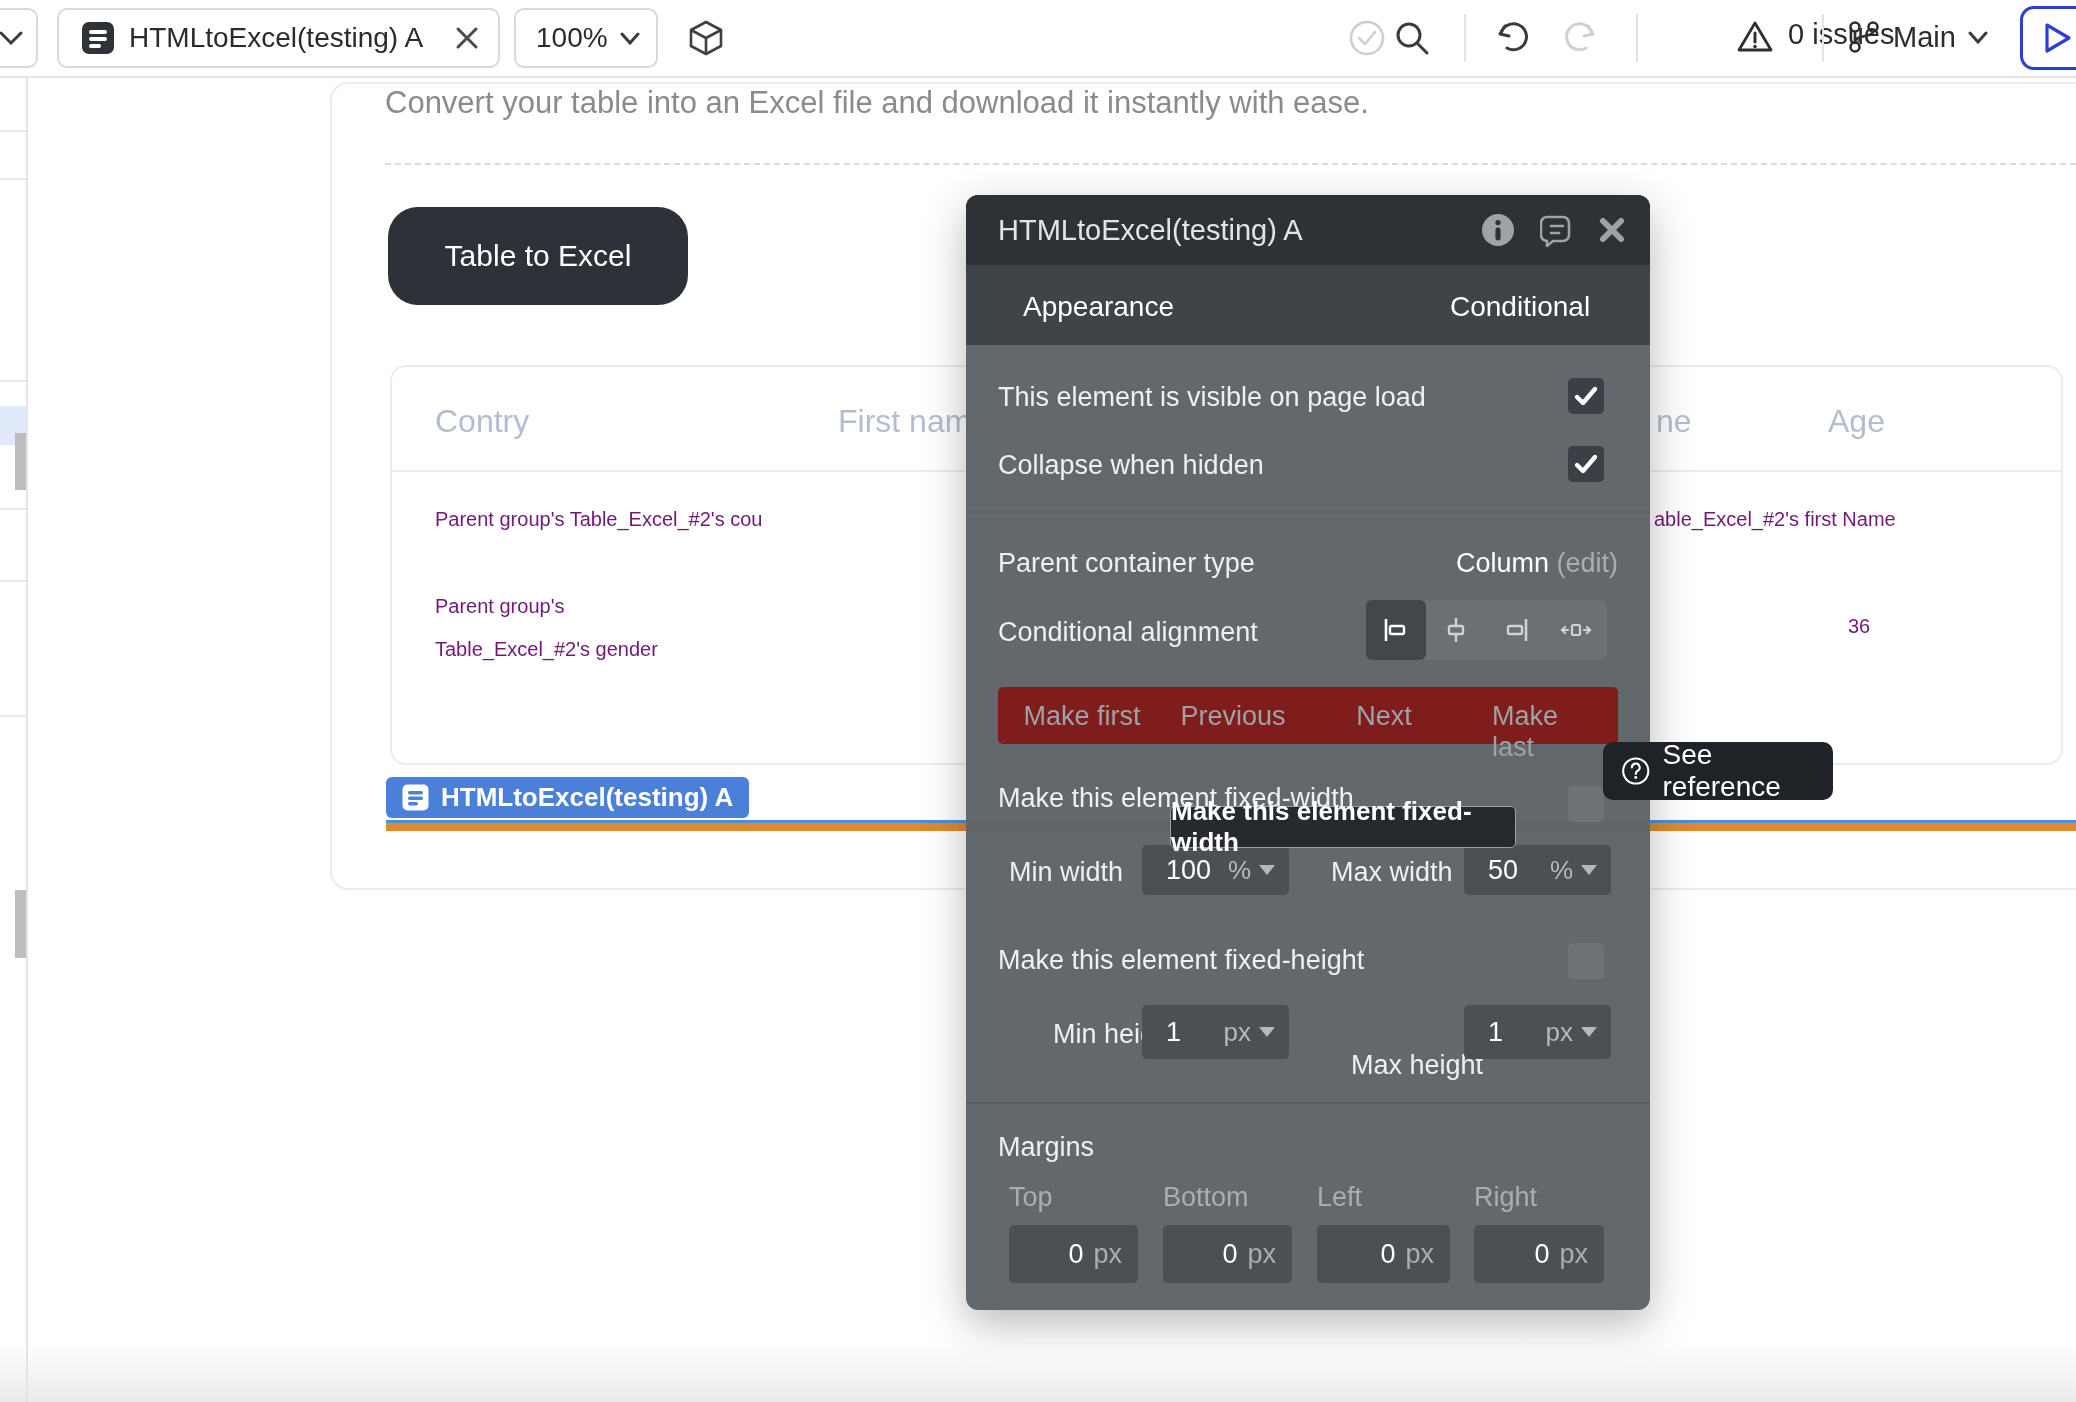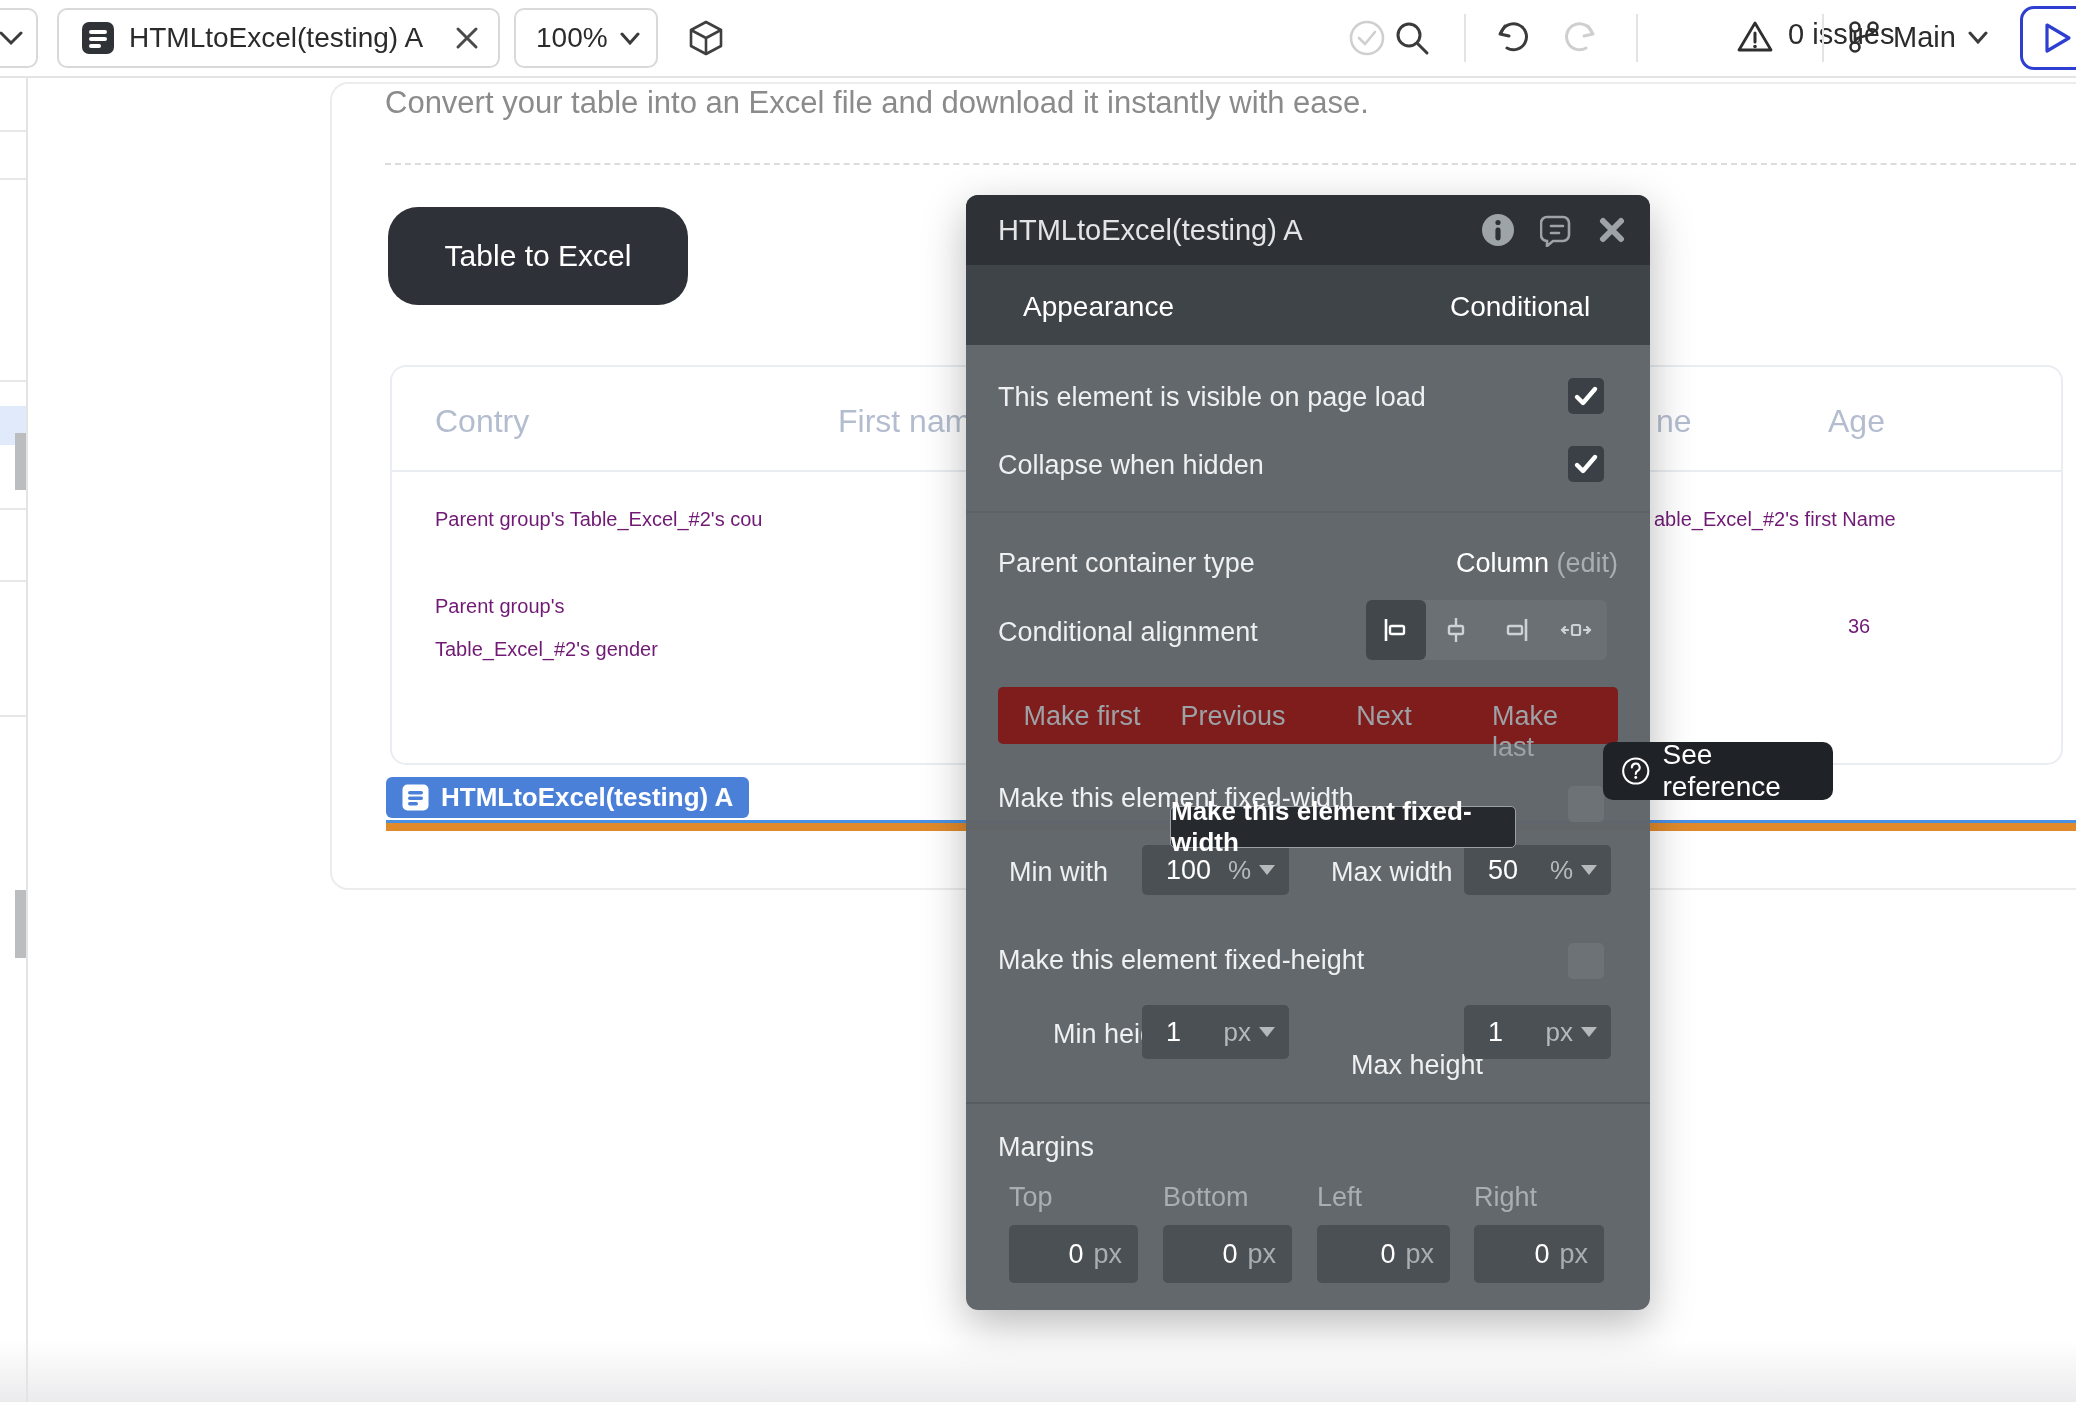--- a/index.html
+++ b/index.html
@@ -281,21 +281,21 @@
   <div class="nav-strip">
     <span class="nav-item" style="left:84px;">Make first</span>
     <span class="nav-item" style="left:235px;">Previous</span>
     <span class="nav-item" style="left:386px;">Next</span>
     <span class="nav-item" style="left:536px;">Make last</span>
   </div>
 
   <span class="p-label" style="left:32px;top:588px;">Make this element fixed-width</span>
   <div class="chk off" style="left:602px;top:591px;"></div>
 
-  <span class="p-label" style="left:43px;top:662px;">Min with</span>
+  <span class="p-label" style="left:43px;top:662px;">Min width</span>
   <div class="p-input" style="left:176px;top:650px;width:147px;height:50px;padding:0 14px 0 24px;justify-content:space-between;">
     <span class="p-val">100</span>
     <span class="p-unit">
         <span>%</span>
         <span class="tri-down"></span>
       </span>
   </div>
   <span class="p-label" style="left:365px;top:662px;">Max width</span>
   <div class="p-input" style="left:498px;top:650px;width:147px;height:50px;padding:0 14px 0 24px;justify-content:space-between;">
     <span class="p-val">50</span>

